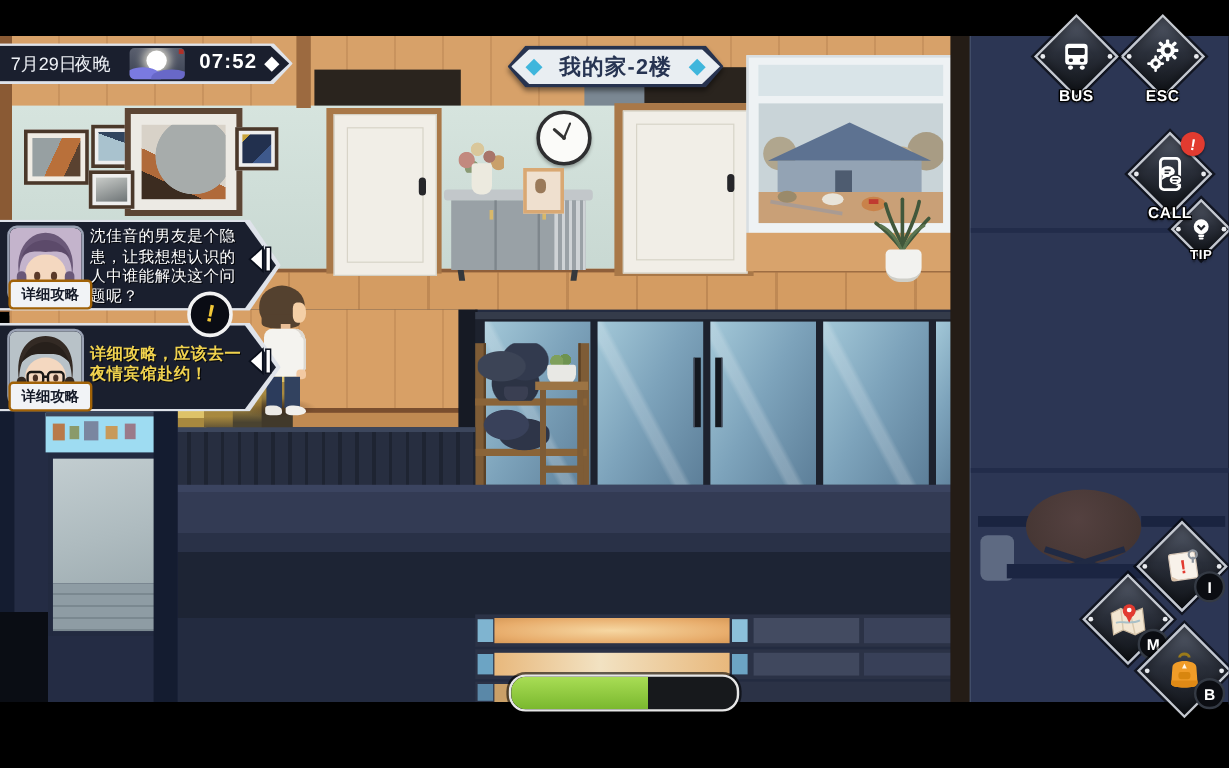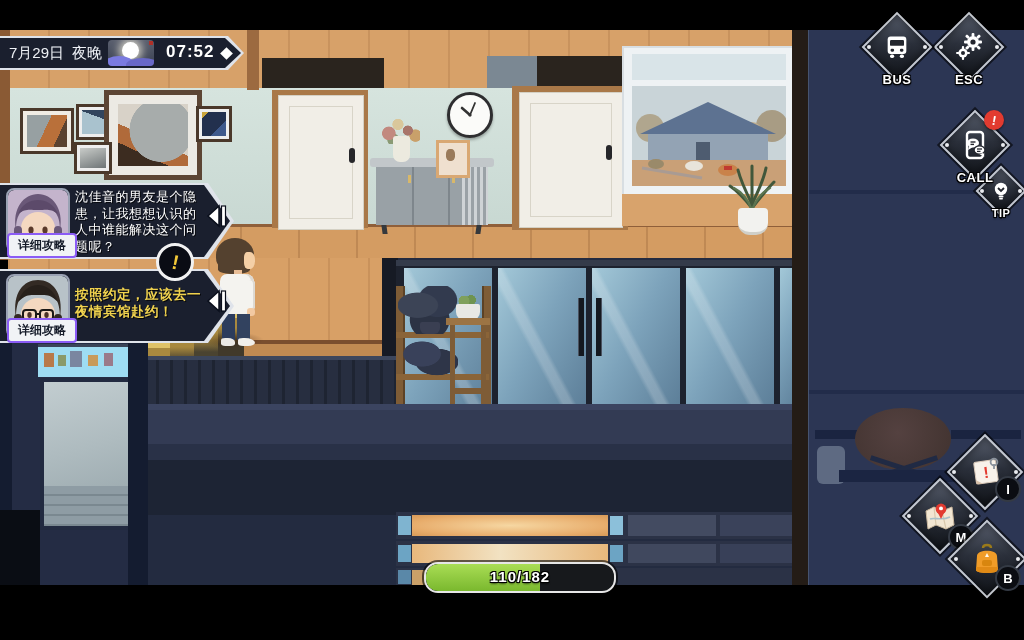--- a/index.html
+++ b/index.html
@@ -31,21 +31,21 @@
      background:linear-gradient(135deg,#5a6170 0%,#2b303b 45%,#101318 100%);
      border:2px solid #c3c7ce;box-shadow:0 0 0 2px rgba(0,0,0,.6),inset 0 0 10px rgba(0,0,0,.55);}
   .dbtn .dotL{position:absolute;left:3px;top:50%;transform:translateY(-50%);width:4px;height:4px;border-radius:50%;background:#e9ebef;}
   .dbtn .dotR{position:absolute;right:3px;top:50%;transform:translateY(-50%);width:4px;height:4px;border-radius:50%;background:#e9ebef;}
   .dbtn .ic{position:absolute;left:50%;top:50%;transform:translate(-50%,-50%);}
   .dbtn .lbl{position:absolute;left:50%;transform:translateX(-50%);bottom:-7px;
      font-weight:700;font-size:13px;color:#fff;letter-spacing:.5px;white-space:nowrap;}
   .badge-dark{position:absolute;width:22px;height:22px;border-radius:50%;background:#0b0d12;
      border:2px solid #343a44;color:#fff;font-weight:700;font-size:13px;display:flex;align-items:center;justify-content:center;}
 
-  .guide-btn{position:absolute;width:66px;height:21px;background:#f1f3f6;border:2px solid #8b5cf6;border-radius:4px;
+  .guide-btn{position:absolute;width:66px;height:21px;background:#f1f3f6;border:2px solid #a16207;border-radius:4px;
      color:#141a28;font-size:12px;font-weight:700;display:flex;align-items:center;justify-content:center;z-index:3;}
   .qtext{position:absolute;left:75px;width:130px;line-height:1.28;letter-spacing:.5px;}
 </style>
 </head>
 <body>
 
 <div class="stage">
 
   <div class="scene">
 
@@ -269,32 +269,39 @@
     </svg>
 
     <div class="abs" style="left:0;top:0;width:1024px;height:30px;background:#000;"></div>
     <div class="abs" style="left:0;top:585px;width:1024px;height:55px;background:#000;"></div>
   </div>
 
   <div class="abs" style="left:0;top:36px;width:244px;height:34px;z-index:10;">
     <div class="banner-shell notch-r"></div>
     <div class="banner-inner notch-r"></div>
     <span class="abs" style="left:9px;top:8px;font-size:15px;color:#eef1f6;">7月29日</span>
-    <span class="abs" style="left:72px;top:8px;font-size:15px;color:#eef1f6;">夜晚</span>
+    <span class="abs" style="left:62px;top:8px;font-size:15px;color:#eef1f6;">夜晚</span>
     <div class="abs" style="left:108px;top:4px;width:46px;height:26px;border-radius:4px;overflow:hidden;background:linear-gradient(180deg,#5a5f6e,#3a4152);">
       <div class="abs" style="left:14px;top:2px;width:17px;height:17px;border-radius:50%;background:#fff;box-shadow:0 0 8px 3px rgba(255,250,230,.75);"></div>
       <div class="abs" style="left:-4px;top:16px;width:30px;height:16px;border-radius:50% 50% 0 0;background:#7a7ae0;"></div>
       <div class="abs" style="left:18px;top:18px;width:34px;height:14px;border-radius:50% 50% 0 0;background:#6868c8;"></div>
       <div class="abs" style="right:1px;top:1px;width:4px;height:4px;background:#b03028;"></div>
     </div>
     <span class="abs" style="left:166px;top:6px;font-size:17px;font-weight:700;color:#fff;letter-spacing:1px;">07:52</span>
     <div class="abs dia-dec" style="left:222px;top:13px;"></div>
   </div>
 
 
+  <div class="abs" style="left:423px;top:38px;width:180px;height:35px;z-index:10;filter:drop-shadow(0 3px 2px rgba(0,0,0,.45));">
+    <div class="abs hex" style="inset:0;background:#27334f;"></div>
+    <div class="abs hex" style="inset:3px;background:#e9eef2;"></div>
+    <div class="abs cyan-dec" style="left:17px;top:13px;"></div>
+    <div class="abs cyan-dec" style="right:17px;top:13px;"></div>
+    <div class="abs" style="left:0;right:0;top:6px;text-align:center;font-size:18px;font-weight:700;color:#273452;letter-spacing:1px;">我的家-2楼</div>
+  </div>
 
   <div class="abs" style="left:0;top:183px;width:234px;height:76px;z-index:11;">
     <div class="banner-shell" style="clip-path:polygon(0 0,calc(100% - 26px) 0,100% 50%,calc(100% - 26px) 100%,0 100%);"></div>
     <div class="banner-inner" style="clip-path:polygon(0 0,calc(100% - 26px) 0,100% 50%,calc(100% - 26px) 100%,0 100%);inset:2px 4px 2px 0;"></div>
     <svg class="abs" style="left:6px;top:5px;border:2px solid #9aa2b4;border-radius:8px;" width="60" height="60" viewBox="0 0 60 60">
       <rect width="60" height="60" rx="6" fill="#c4b4cc"></rect>
       <ellipse cx="30" cy="38" rx="17" ry="16" fill="#f4d8c0"></ellipse>
       <path d="M8 40 C4 18 16 4 30 4 C44 4 56 18 52 40 C52 24 46 16 30 16 C14 16 8 24 8 40 Z" fill="#6a5878"></path>
       <path d="M10 24 C14 14 22 10 30 10 C38 10 46 14 50 24 C42 18 38 20 30 20 C22 20 18 18 10 24 Z" fill="#5c4a6a"></path>
       <rect x="6" y="36" width="8" height="20" rx="4" fill="#6a5878"></rect>
@@ -325,21 +332,21 @@
       <path d="M10 26 C14 14 22 9 30 9 C38 9 46 14 50 26 C42 18 38 19 30 19 C22 19 18 18 10 26 Z" fill="#27201b"></path>
       <rect x="6" y="38" width="8" height="20" rx="4" fill="#332a24"></rect>
       <rect x="46" y="38" width="8" height="20" rx="4" fill="#332a24"></rect>
       <rect x="15" y="34" width="13" height="10" rx="3" fill="none" stroke="#1a1816" stroke-width="2"></rect>
       <rect x="32" y="34" width="13" height="10" rx="3" fill="none" stroke="#1a1816" stroke-width="2"></rect>
       <line x1="28" y1="38" x2="32" y2="38" stroke="#1a1816" stroke-width="2"></line>
       <ellipse cx="21.5" cy="39" rx="2.2" ry="3" fill="#4a3226"></ellipse>
       <ellipse cx="38.5" cy="39" rx="2.2" ry="3" fill="#4a3226"></ellipse>
       <ellipse cx="30" cy="50" rx="2.4" ry="1.4" fill="#b86a5a"></ellipse>
     </svg>
-    <div class="qtext soft-outline" style="top:17px;font-size:13.5px;font-weight:700;color:#f0d24e;">按照约定，应该去一夜情宾馆赴约！</div>
+    <div class="qtext soft-outline" style="top:17px;font-size:13.5px;font-weight:700;color:#f0d24e;">详细攻略，应该去一夜情宾馆赴约！</div>
     <div class="guide-btn" style="left:7px;top:49px;">详细攻略</div>
     <svg class="abs" style="right:6px;top:19px;" width="24" height="26" viewBox="0 0 24 26">
       <polygon points="15,3 4,13 15,23" fill="#fff" stroke="#0a0f1c" stroke-width="1.5"></polygon>
       <rect x="17.5" y="3" width="4" height="20" fill="#fff" stroke="#0a0f1c" stroke-width="1.2"></rect>
     </svg>
   </div>
 
   <div class="dbtn" style="left:936px;top:14px;width:66px;height:66px;z-index:10;">
     <div class="dia" style="width:46px;height:46px;"></div>
     <div class="dotL"></div>
@@ -463,16 +470,15 @@
       <rect x="13" y="20" width="10" height="6" rx="2" fill="#d8860f"></rect>
     </svg>
     <div class="badge-dark" style="right:2px;bottom:4px;">
         <span>B</span>
       </div>
   </div>
 
 
   <div class="abs" style="left:424px;top:562px;width:188px;height:27px;border-radius:14px;background:#17191c;border:2px solid #e6e6e6;box-shadow:0 0 0 2px rgba(0,0,0,.6);z-index:10;overflow:hidden;">
     <div class="abs" style="left: 0px; top: 0px; height: 100%; background: linear-gradient(rgb(169, 221, 85), rgb(122, 184, 46)); border-radius: 12px 0px 0px 12px; width: 60.4%;"></div>
-    <div class="abs outlined" style="left:0;right:0;top:4px;text-align:center;color:#fff;font-size:15px;font-weight:700;letter-spacing:1px;">110/182</div>
   </div>
 
 </div>
 
 </body></html>

